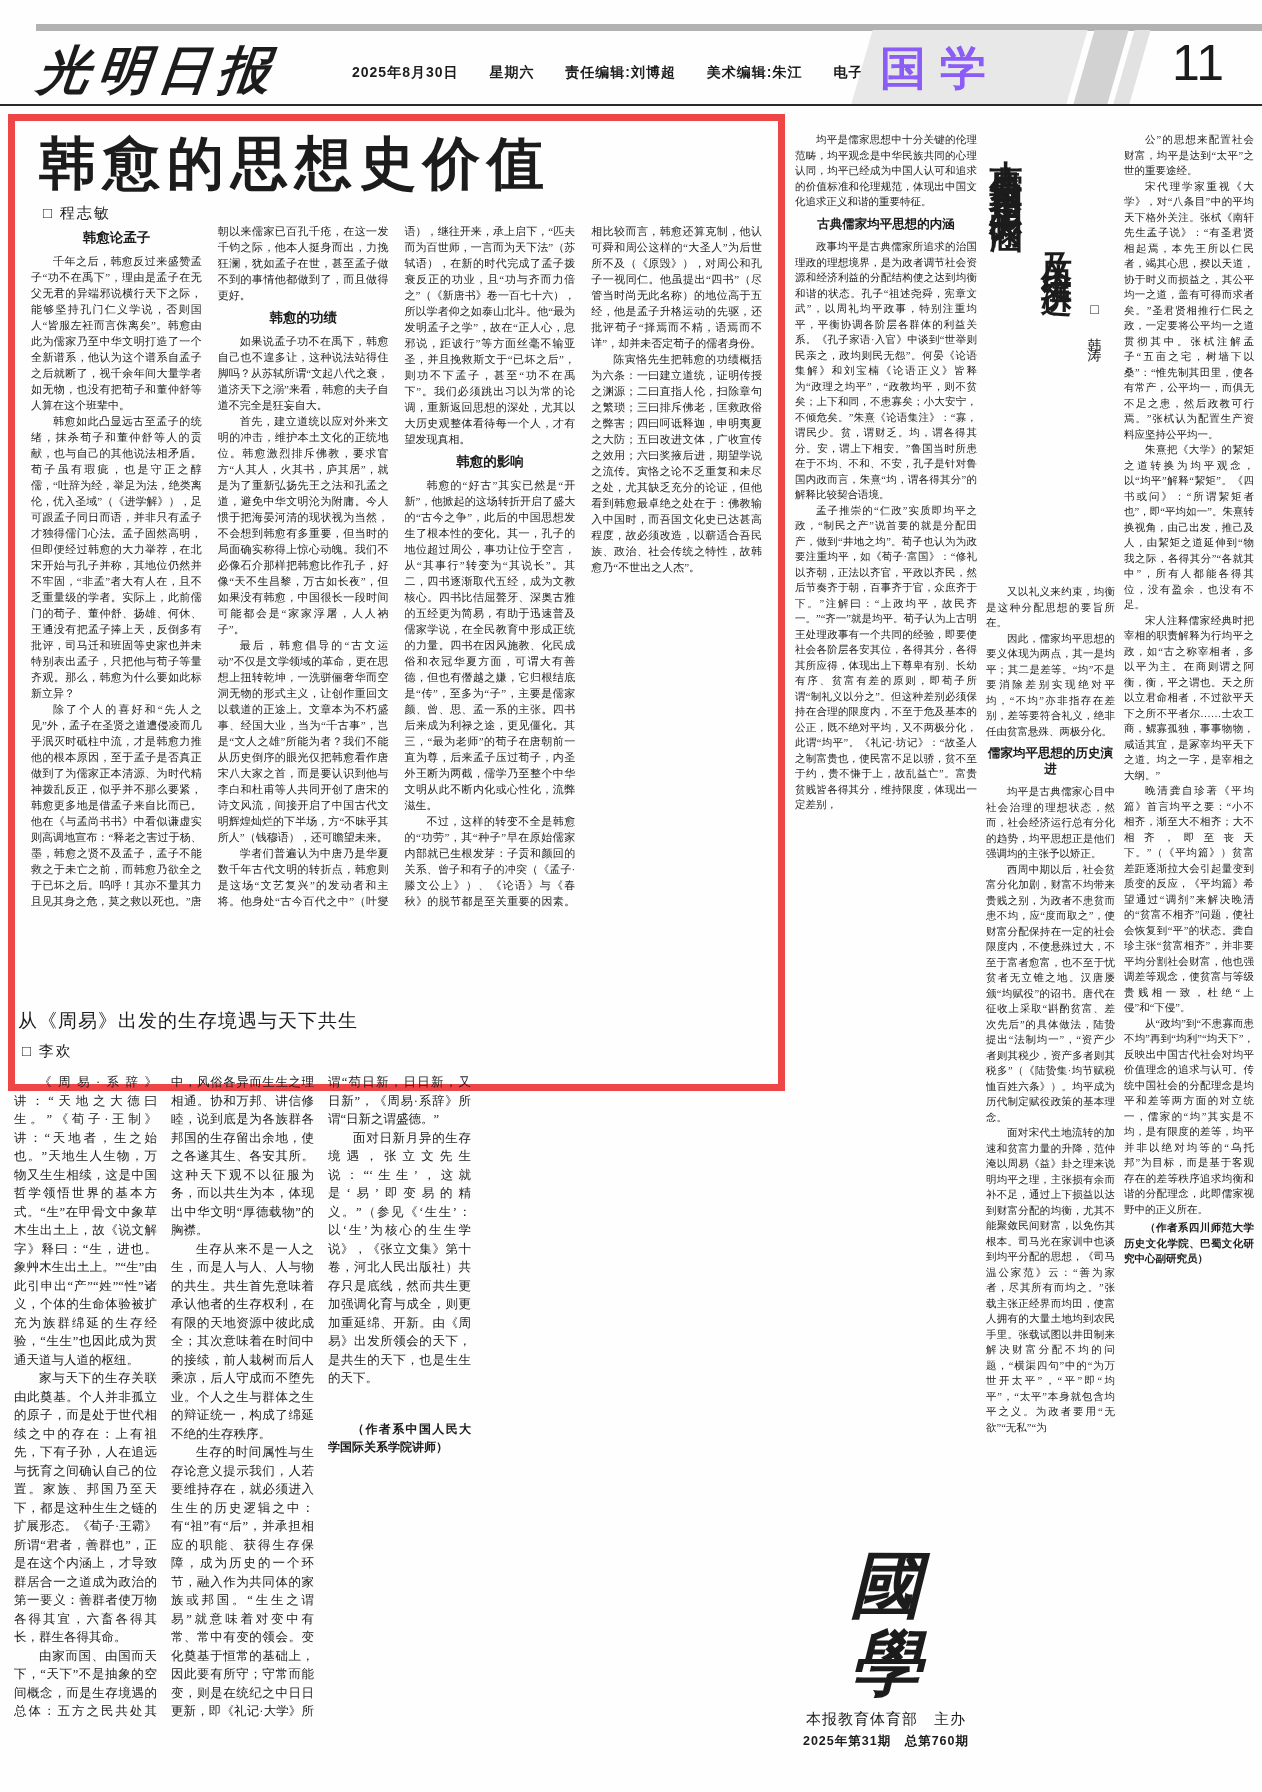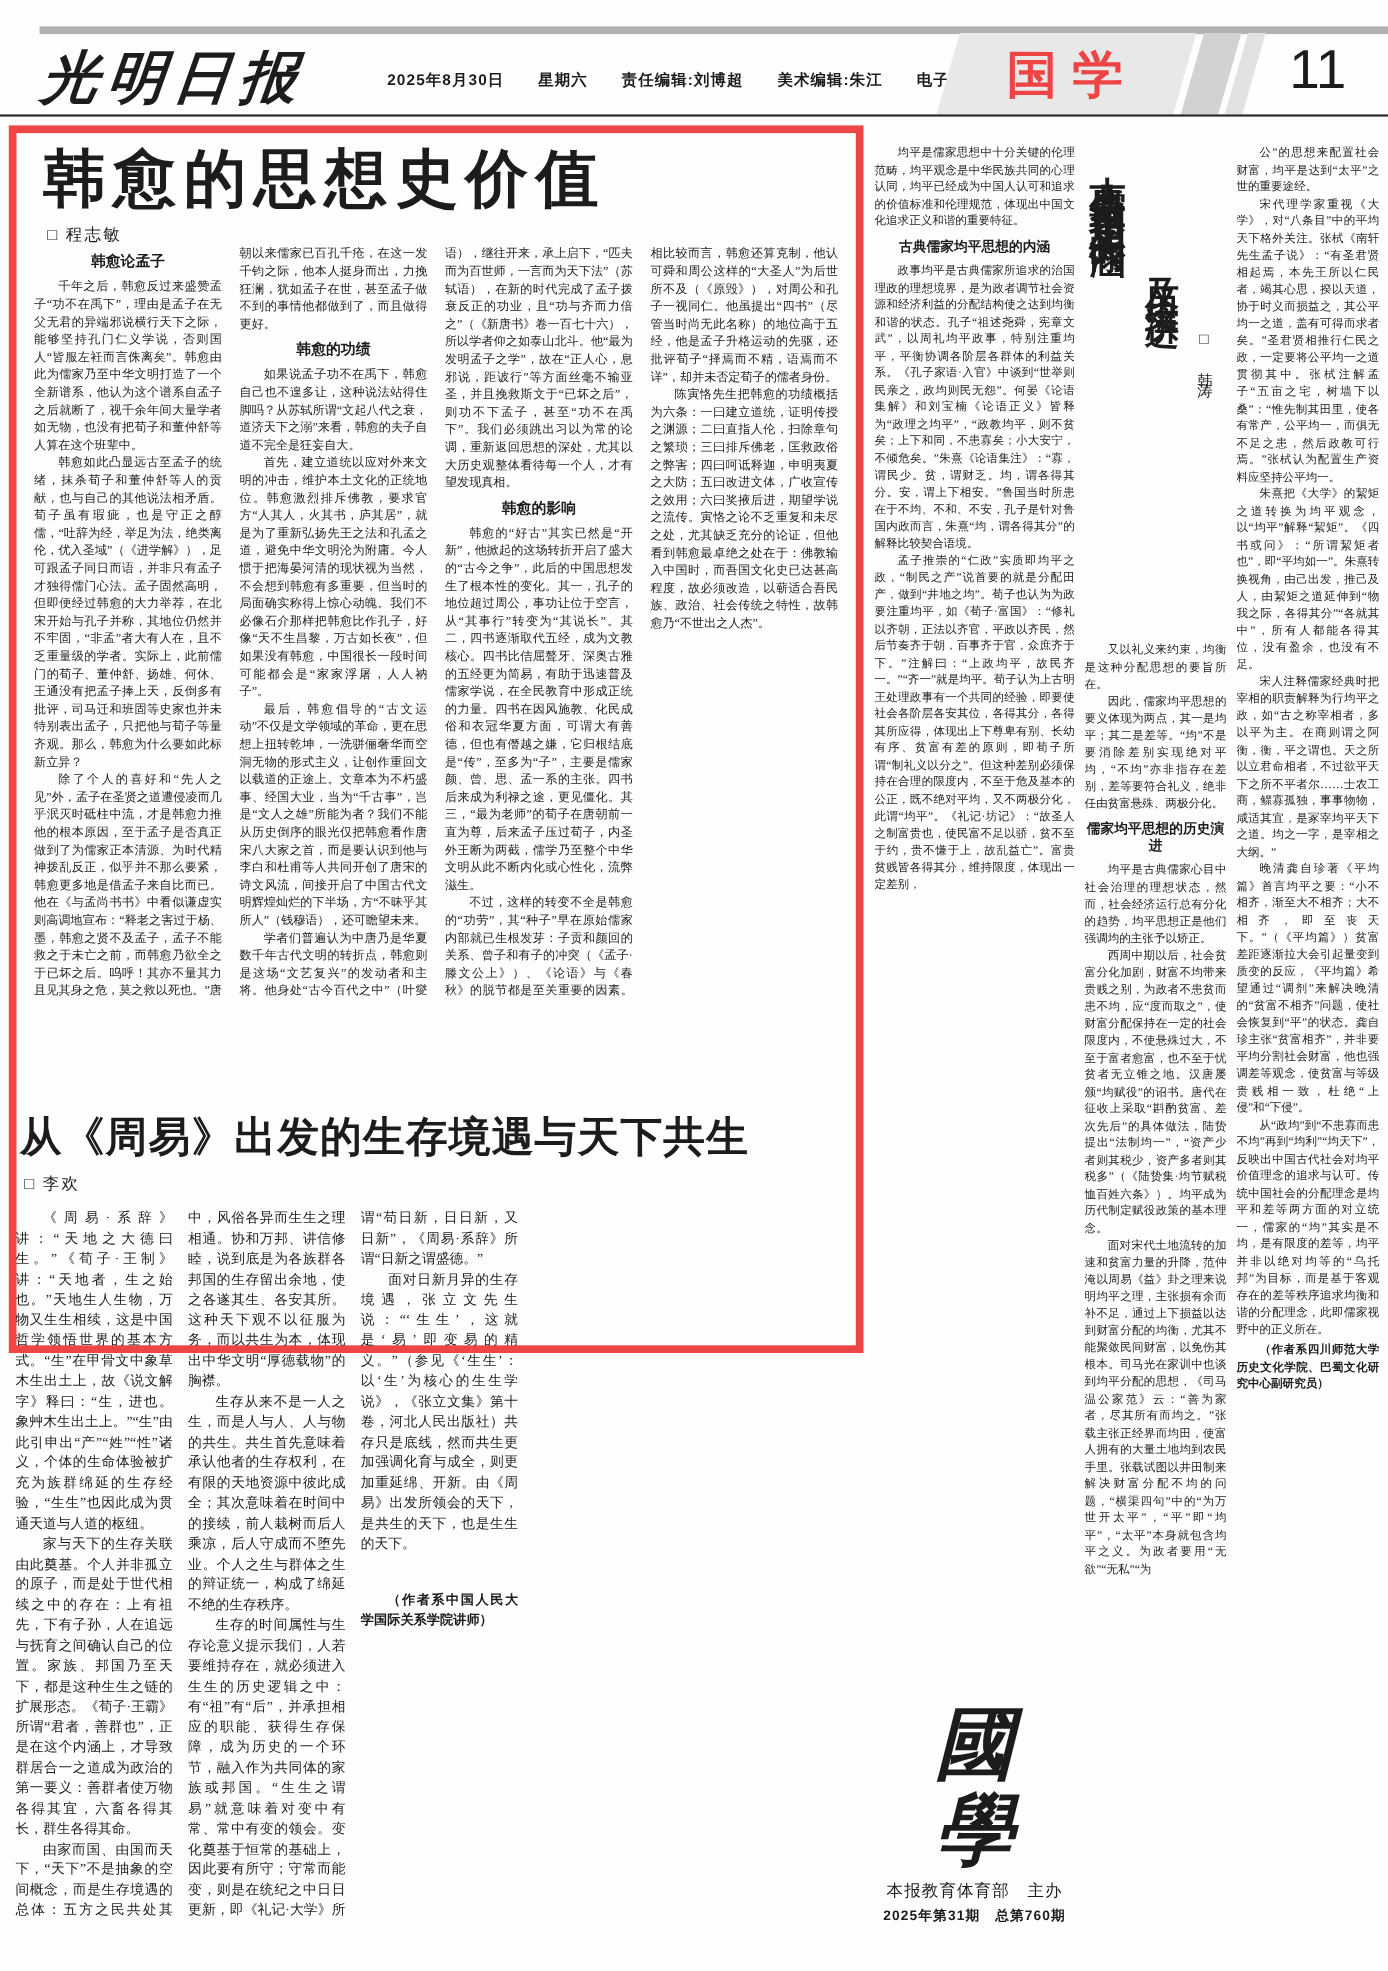--- a/index.html
+++ b/index.html
@@ -7,45 +7,45 @@
         font-family:"Liberation Serif","DejaVu Serif",serif;color:#1c1c1c;overflow:hidden;}
   
   .topbar{position:absolute;left:36px;top:24px;right:0;height:7px;background:#b2b2b2;}
   .masthead{position:absolute;left:38px;top:36px;font-size:52px;font-weight:900;font-style:italic;
             letter-spacing:8px;transform:skew(-6deg);font-family:"DejaVu Serif",serif;}
   .meta{position:absolute;left:352px;top:64px;font-size:14px;font-weight:bold;
         font-family:"Liberation Sans",sans-serif;letter-spacing:1px;white-space:nowrap;}
   .meta span{margin-right:26px;}
   .banner{position:absolute;left:862px;top:30px;width:215px;height:74px;background:#e8e8e8;
           transform:skewX(-16deg);}
-  .banner-label{position:absolute;left:880px;top:38px;width:190px;text-align:center;font-size:46px;
-          font-weight:900;color:#ef4444;letter-spacing:14px;}
+  .banner-label{position:absolute;left:880px;top:38px;width:190px;font-size:46px;
+          font-weight:900;color:#8b5cf6;letter-spacing:14px;}
   .stripe1{position:absolute;left:1084px;top:30px;width:34px;height:74px;background:#d2d2d2;transform:skewX(-16deg);}
   .stripe2{position:absolute;left:1124px;top:30px;width:16px;height:74px;background:#e2e2e2;transform:skewX(-16deg);}
   .pagenum{position:absolute;left:1148px;top:34px;width:100px;text-align:center;font-size:50px;
            font-family:"Liberation Sans",sans-serif;}
   .rule{position:absolute;left:0;top:104px;right:0;height:2px;background:#2a2a2a;}
   
   .para{margin:0;text-indent:2em;text-align:justify;}
   .subhead{font-weight:bold;text-align:center;font-family:"Liberation Sans",sans-serif;
            break-inside:avoid;margin:7px 0;}
   .attribution{font-weight:bold;font-family:"Liberation Sans",sans-serif;text-align:justify;
                text-indent:2em;margin-top:4px;}
   .byline{font-size:15px;letter-spacing:2px;}
   
-  .hanyu{position:absolute;left:8px;top:114px;width:777px;height:1116px;box-sizing:border-box;
+  .hanyu{position:absolute;left:8px;top:114px;width:777px;height:977px;box-sizing:border-box;
          border:7px solid #ee4547;padding:8px 16px 10px 16px;background:#fefefe;}
   .hanyu h1{margin:4px 0 8px 8px;font-size:57px;font-weight:900;letter-spacing:7px;line-height:1.1;}
   .hanyu .byline{margin:0 0 0 12px;}
   .cols4{height:688px;overflow:hidden;column-count:4;column-gap:16px;column-fill:auto;
          font-size:11px;line-height:16px;}
   .cols4 .subhead{font-size:13.5px;}
   
   .zhouyi{position:absolute;left:8px;top:1002px;width:777px;height:782px;box-sizing:border-box;padding:0 0 0 6px;}
-  .zhouyi h2{margin:6px 0 8px 4px;font-size:38px;font-weight:700;letter-spacing:1px;}
+  .zhouyi h2{margin:6px 0 8px 4px;font-size:19px;font-weight:400;letter-spacing:1px;}
   .zhouyi .byline{margin:0 0 12px 8px;}
   .cols5{height:664px;overflow:hidden;column-count:5;column-gap:14px;column-fill:auto;
          font-size:12.5px;line-height:18.5px;}
   .cols5 .attribution{font-size:12px;margin-top:32px;}
   
   .right-col{position:absolute;left:795px;top:132px;width:459px;height:1652px;display:flex;gap:9px;}
   .rcol{display:flex;flex-direction:column;overflow:hidden;}
   .colA{width:182px;align-items:center;}
   .colB{width:129px;}
   .colC{flex:1;}

